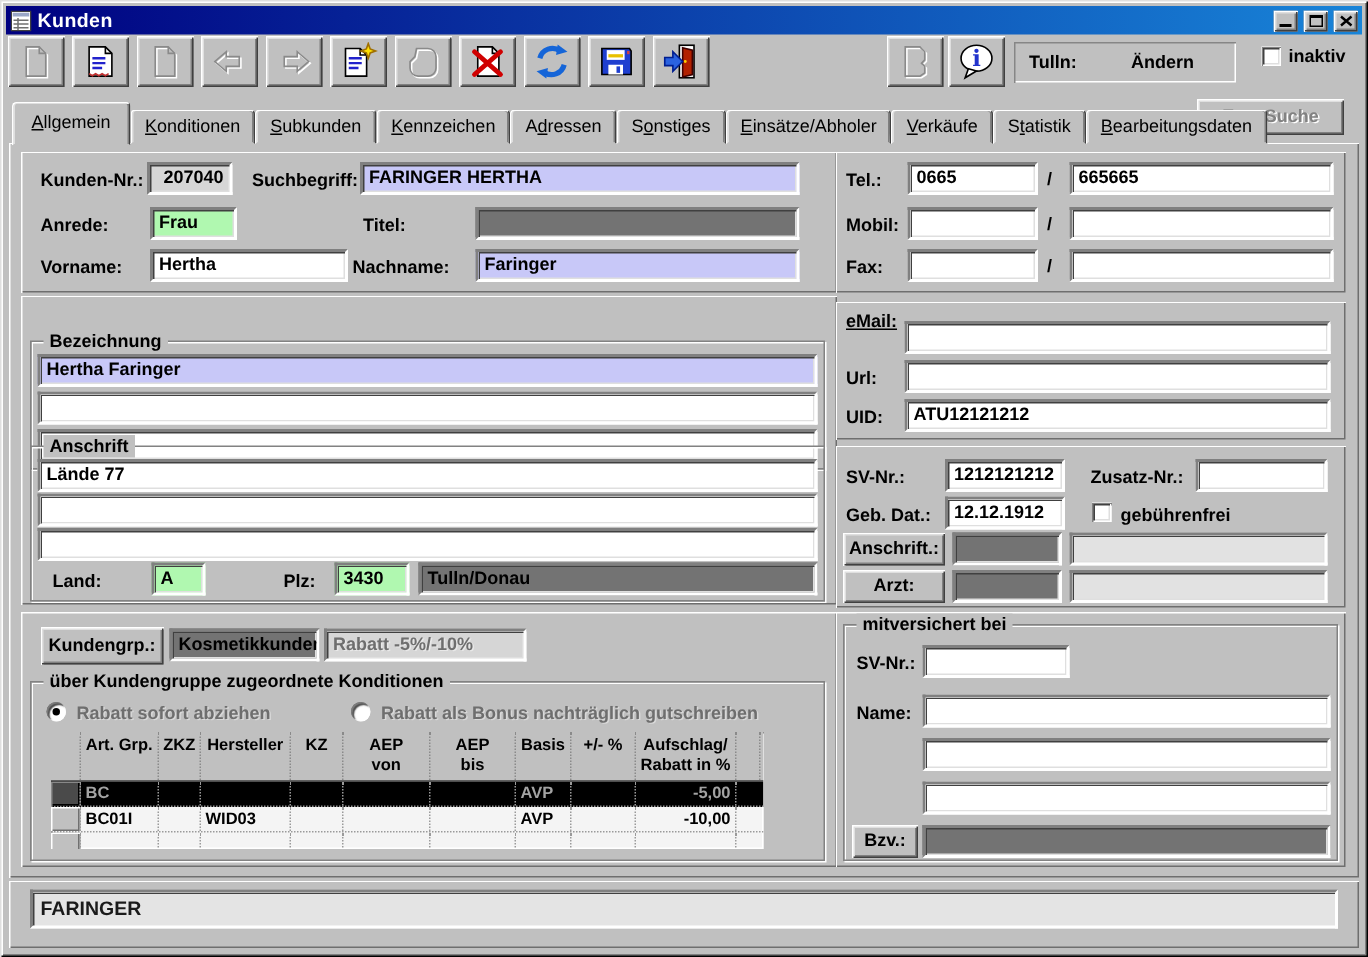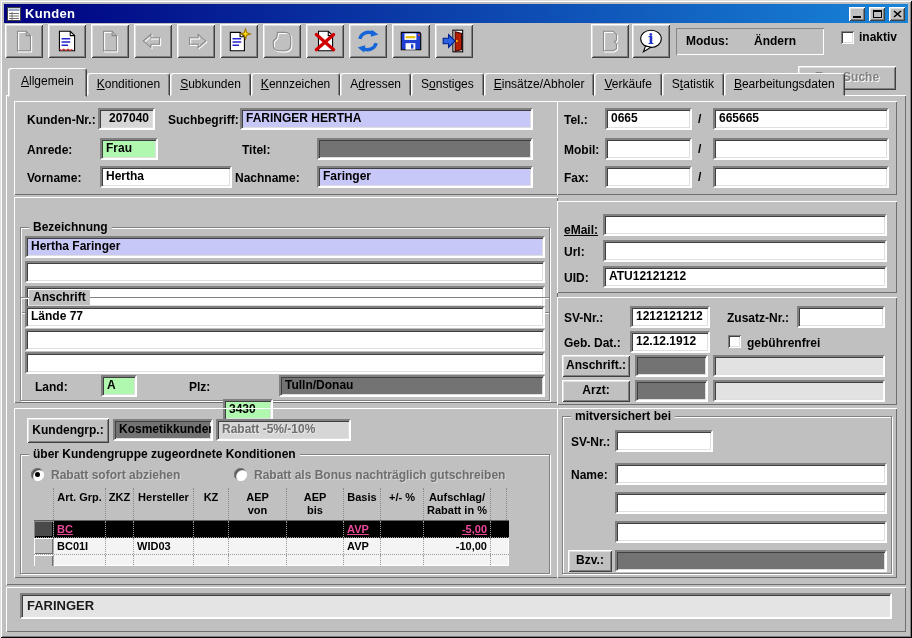--- a/index.html
+++ b/index.html
@@ -52,21 +52,21 @@
 .radio{position:absolute;width:13px;height:13px;border-radius:50%;background:#fff;
  box-shadow:inset 1px 1px 1px #808080,inset -1px -1px 0 #fff,inset 2px 2px 1px #404040;}
 .radio.checked::after{content:"";position:absolute;left:4px;top:4px;width:5px;height:5px;border-radius:50%;background:#000;}
 .rlabel{position:absolute;font-weight:bold;color:#6e6e6e;text-shadow:1px 1px 0 #d8d8d8;line-height:18px;white-space:nowrap;}
 .sep{position:absolute;font-weight:bold;}
 .ktable{position:absolute;background:#f4f4f4;box-shadow:inset 1px 1px 0 #808080,inset -1px -1px 0 #fff;overflow:hidden;}
 .thead{display:flex;border-bottom:1px solid #606060;background:#c0c0c0;}
 .th{height:32px;font-size:11px;font-weight:bold;text-align:center;white-space:pre-line;line-height:13px;
  padding-top:3px;border-right:1px dotted #8a8a8a;overflow:hidden;}
 .tr{display:flex;height:17px;border-bottom:1px dotted #9a9a9a;}
-.tr.selected{background:#000;color:#ec4899;text-decoration:underline;}
+.tr.selected{background:#000;color:#a3a3a3;}
 .td{font-size:11px;font-weight:bold;line-height:16px;border-right:1px dotted #9a9a9a;overflow:hidden;padding:0 3px;white-space:nowrap;}
 .rowsel{background:#c0c0c0;box-shadow:inset 1px 1px 0 #fff,inset -1px -1px 0 #707070;padding:0;}
 .tr.selected .rowsel{background:#4a4a4a;box-shadow:inset 1px 1px 0 #888,inset -1px -1px 0 #000;}
 .statusbar{position:absolute;left:6px;top:587px;width:900px;height:45px;
  box-shadow:inset 1px 1px 0 #fff,inset -1px -1px 0 #6e6e6e;}
 .status-fld{position:absolute;left:14px;top:6px;width:872px;height:26px;background:#e4e4e4;
  border:2px solid;border-color:#808080 #fff #fff #808080;box-shadow:inset 1px 1px 0 #404040;
  font-weight:bold;font-size:13px;line-height:21px;padding:0 5px;color:#1a1a1a;}
 svg{display:block;}
 </style>
@@ -205,21 +205,21 @@
       </svg>
   </div>
   <div class="tbtn raised" style="position:absolute;left:632px;top:24px;">
     <svg width="26" height="26" viewBox="0 0 24 24">
         <ellipse cx="12" cy="10" rx="9.5" ry="8" fill="#fff" stroke="#000"></ellipse>
         <path d="M7 16.5L5 22l7-4.2z" fill="#fff" stroke="#000"></path>
         <text x="12" y="14.5" text-anchor="middle" font-size="14" font-weight="bold" fill="#2233cc" font-family="DejaVu Serif, serif">i</text>
       </svg>
   </div>
   <div class="mode-panel">
-    <span style="left:10px;">Modus:</span>
+    <span style="left:10px;">Tulln:</span>
     <span style="left:78px;">Ändern</span>
   </div>
   <div class="checkbox" style="position:absolute;left:841px;top:31px;"></div>
   <span class="lbl" style="left:859px;top:26px;">inaktiv</span>
 
   <div class="tabstrip">
       <div class="tab active"><span class="accel">A</span>llgemein</div>
       <div class="tab"><span class="accel">K</span>onditionen</div>
       <div class="tab"><span class="accel">S</span>ubkunden</div>
       <div class="tab"><span class="accel">K</span>ennzeichen</div>
@@ -259,21 +259,21 @@
         <div class="fld" style="left:4px;top:58px;width:520px;"></div>
       </div>
       <div class="groupbox" style="left:6px;top:100px;width:530px;height:104px;">
         <span class="legend">Anschrift</span>
         <div class="fld" style="left:4px;top:8px;width:520px;">Lände 77</div>
         <div class="fld" style="left:4px;top:31px;width:520px;"></div>
         <div class="fld" style="left:4px;top:54px;width:520px;"></div>
         <span class="lbl" style="left:14px;top:78px;">Land:</span>
         <div class="fld c-green" style="left:80px;top:77px;width:36px;">A</div>
         <span class="lbl" style="left:168px;top:78px;">Plz:</span>
-        <div class="fld c-green" style="left:202px;top:77px;width:50px;margin-top:24px;">3430</div>
+        <div class="fld c-green" style="left:202px;top:77px;width:50px;">3430</div>
         <div class="fld c-yellow" style="left:258px;top:77px;width:266px;">Tulln/Donau</div>
       </div>
     </div>
 
     <div class="panel" style="left:8px;top:313px;width:544px;height:170px;">
       <div class="btn" style="left:13px;top:10px;width:82px;height:25px;line-height:24px;">Kundengrp.:</div>
       <div class="fld c-yellow" style="left:99px;top:11px;width:100px;">Kosmetikkunden</div>
       <div class="fld c-gray txt-dis" style="left:202px;top:11px;width:135px;">Rabatt -5%/-10%</div>
 
       <div class="groupbox" style="left:6px;top:46px;width:530px;height:120px;">
@@ -356,21 +356,21 @@
       <span class="sep" style="left:141px;top:41px;">/</span>
       <div class="fld" style="left:156px;top:37px;width:176px;"></div>
 
       <span class="lbl" style="left:7px;top:66px;">Fax:</span>
       <div class="fld" style="left:48px;top:65px;width:87px;"></div>
       <span class="sep" style="left:141px;top:69px;">/</span>
       <div class="fld" style="left:156px;top:65px;width:176px;"></div>
     </div>
 
     <div class="panel" style="left:551px;top:106px;width:340px;height:92px;">
-      <span class="lbl" style="left:7px;top:18px;text-decoration:underline;">eMail:</span>
+      <span class="lbl" style="left:7px;top:2px;text-decoration:underline;">eMail:</span>
       <div class="fld" style="left:46px;top:13px;width:284px;"></div>
       <span class="lbl" style="left:7px;top:40px;">Url:</span>
       <div class="fld" style="left:46px;top:39px;width:284px;"></div>
       <span class="lbl" style="left:7px;top:66px;">UID:</span>
       <div class="fld" style="left:46px;top:65px;width:284px;">ATU12121212</div>
     </div>
 
     <div class="panel" style="left:551px;top:202px;width:340px;height:108px;">
       <span class="lbl" style="left:7px;top:10px;">SV-Nr.:</span>
       <div class="fld" style="left:73px;top:9px;width:80px;">1212121212</div>

